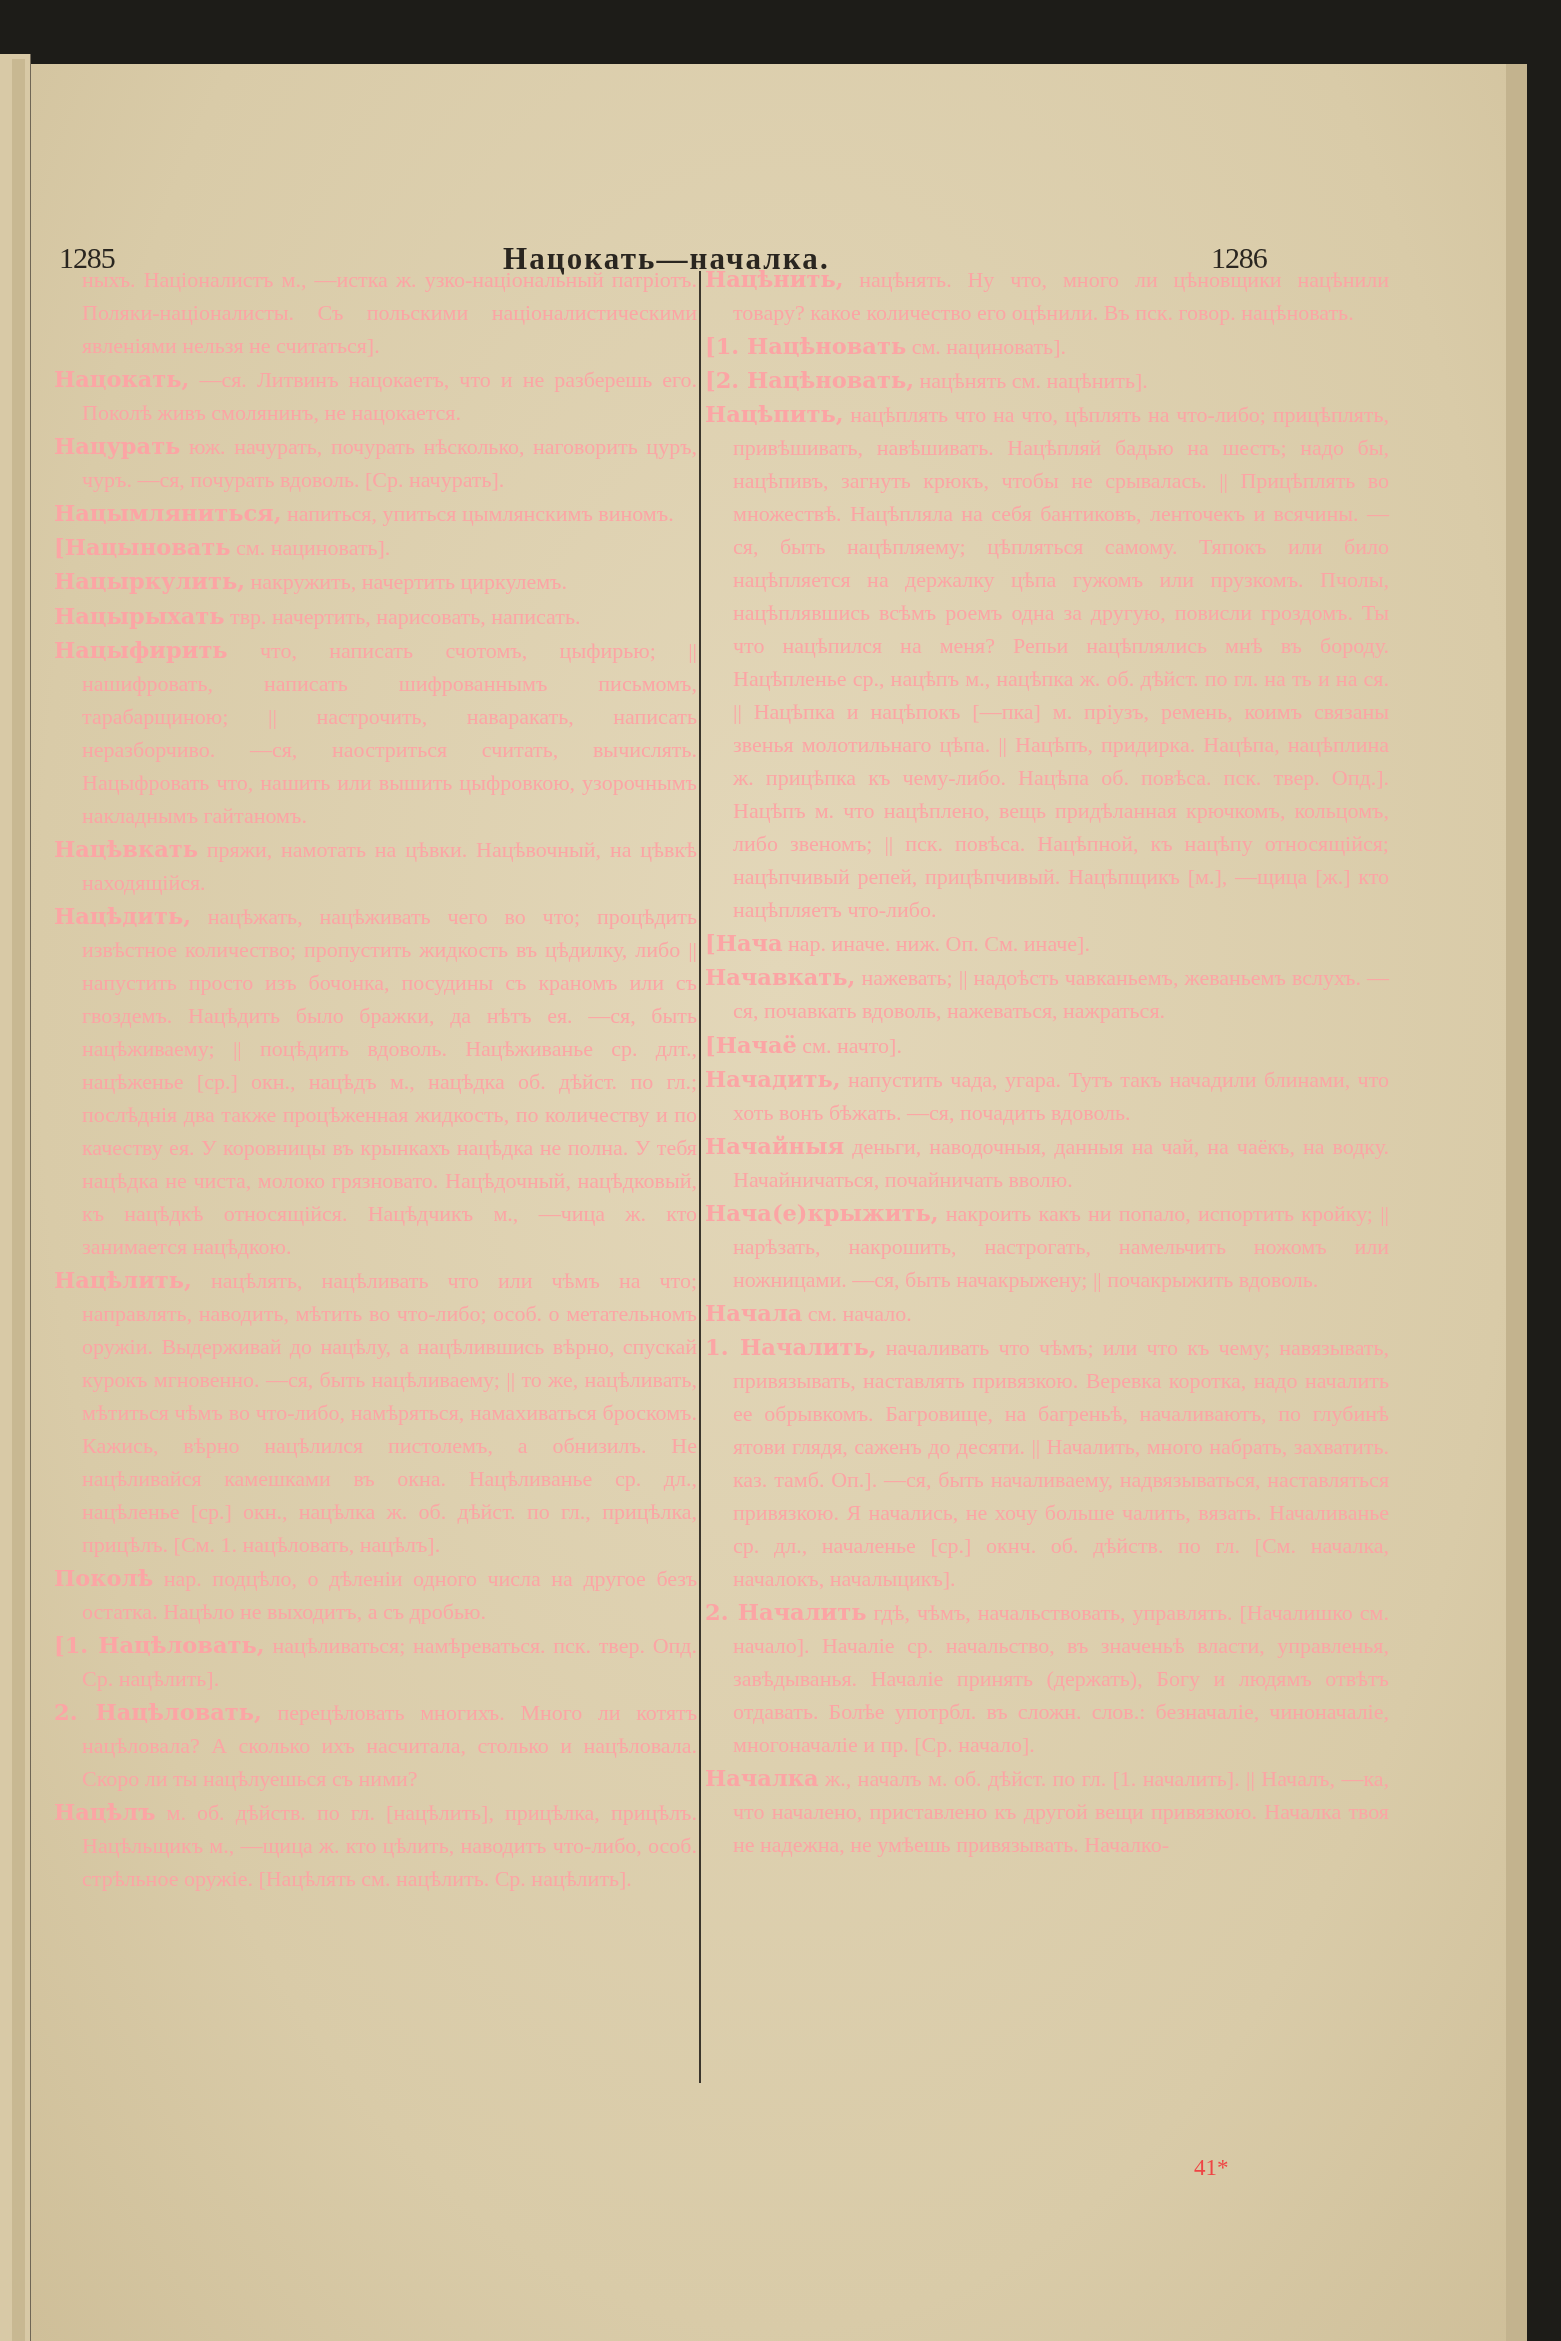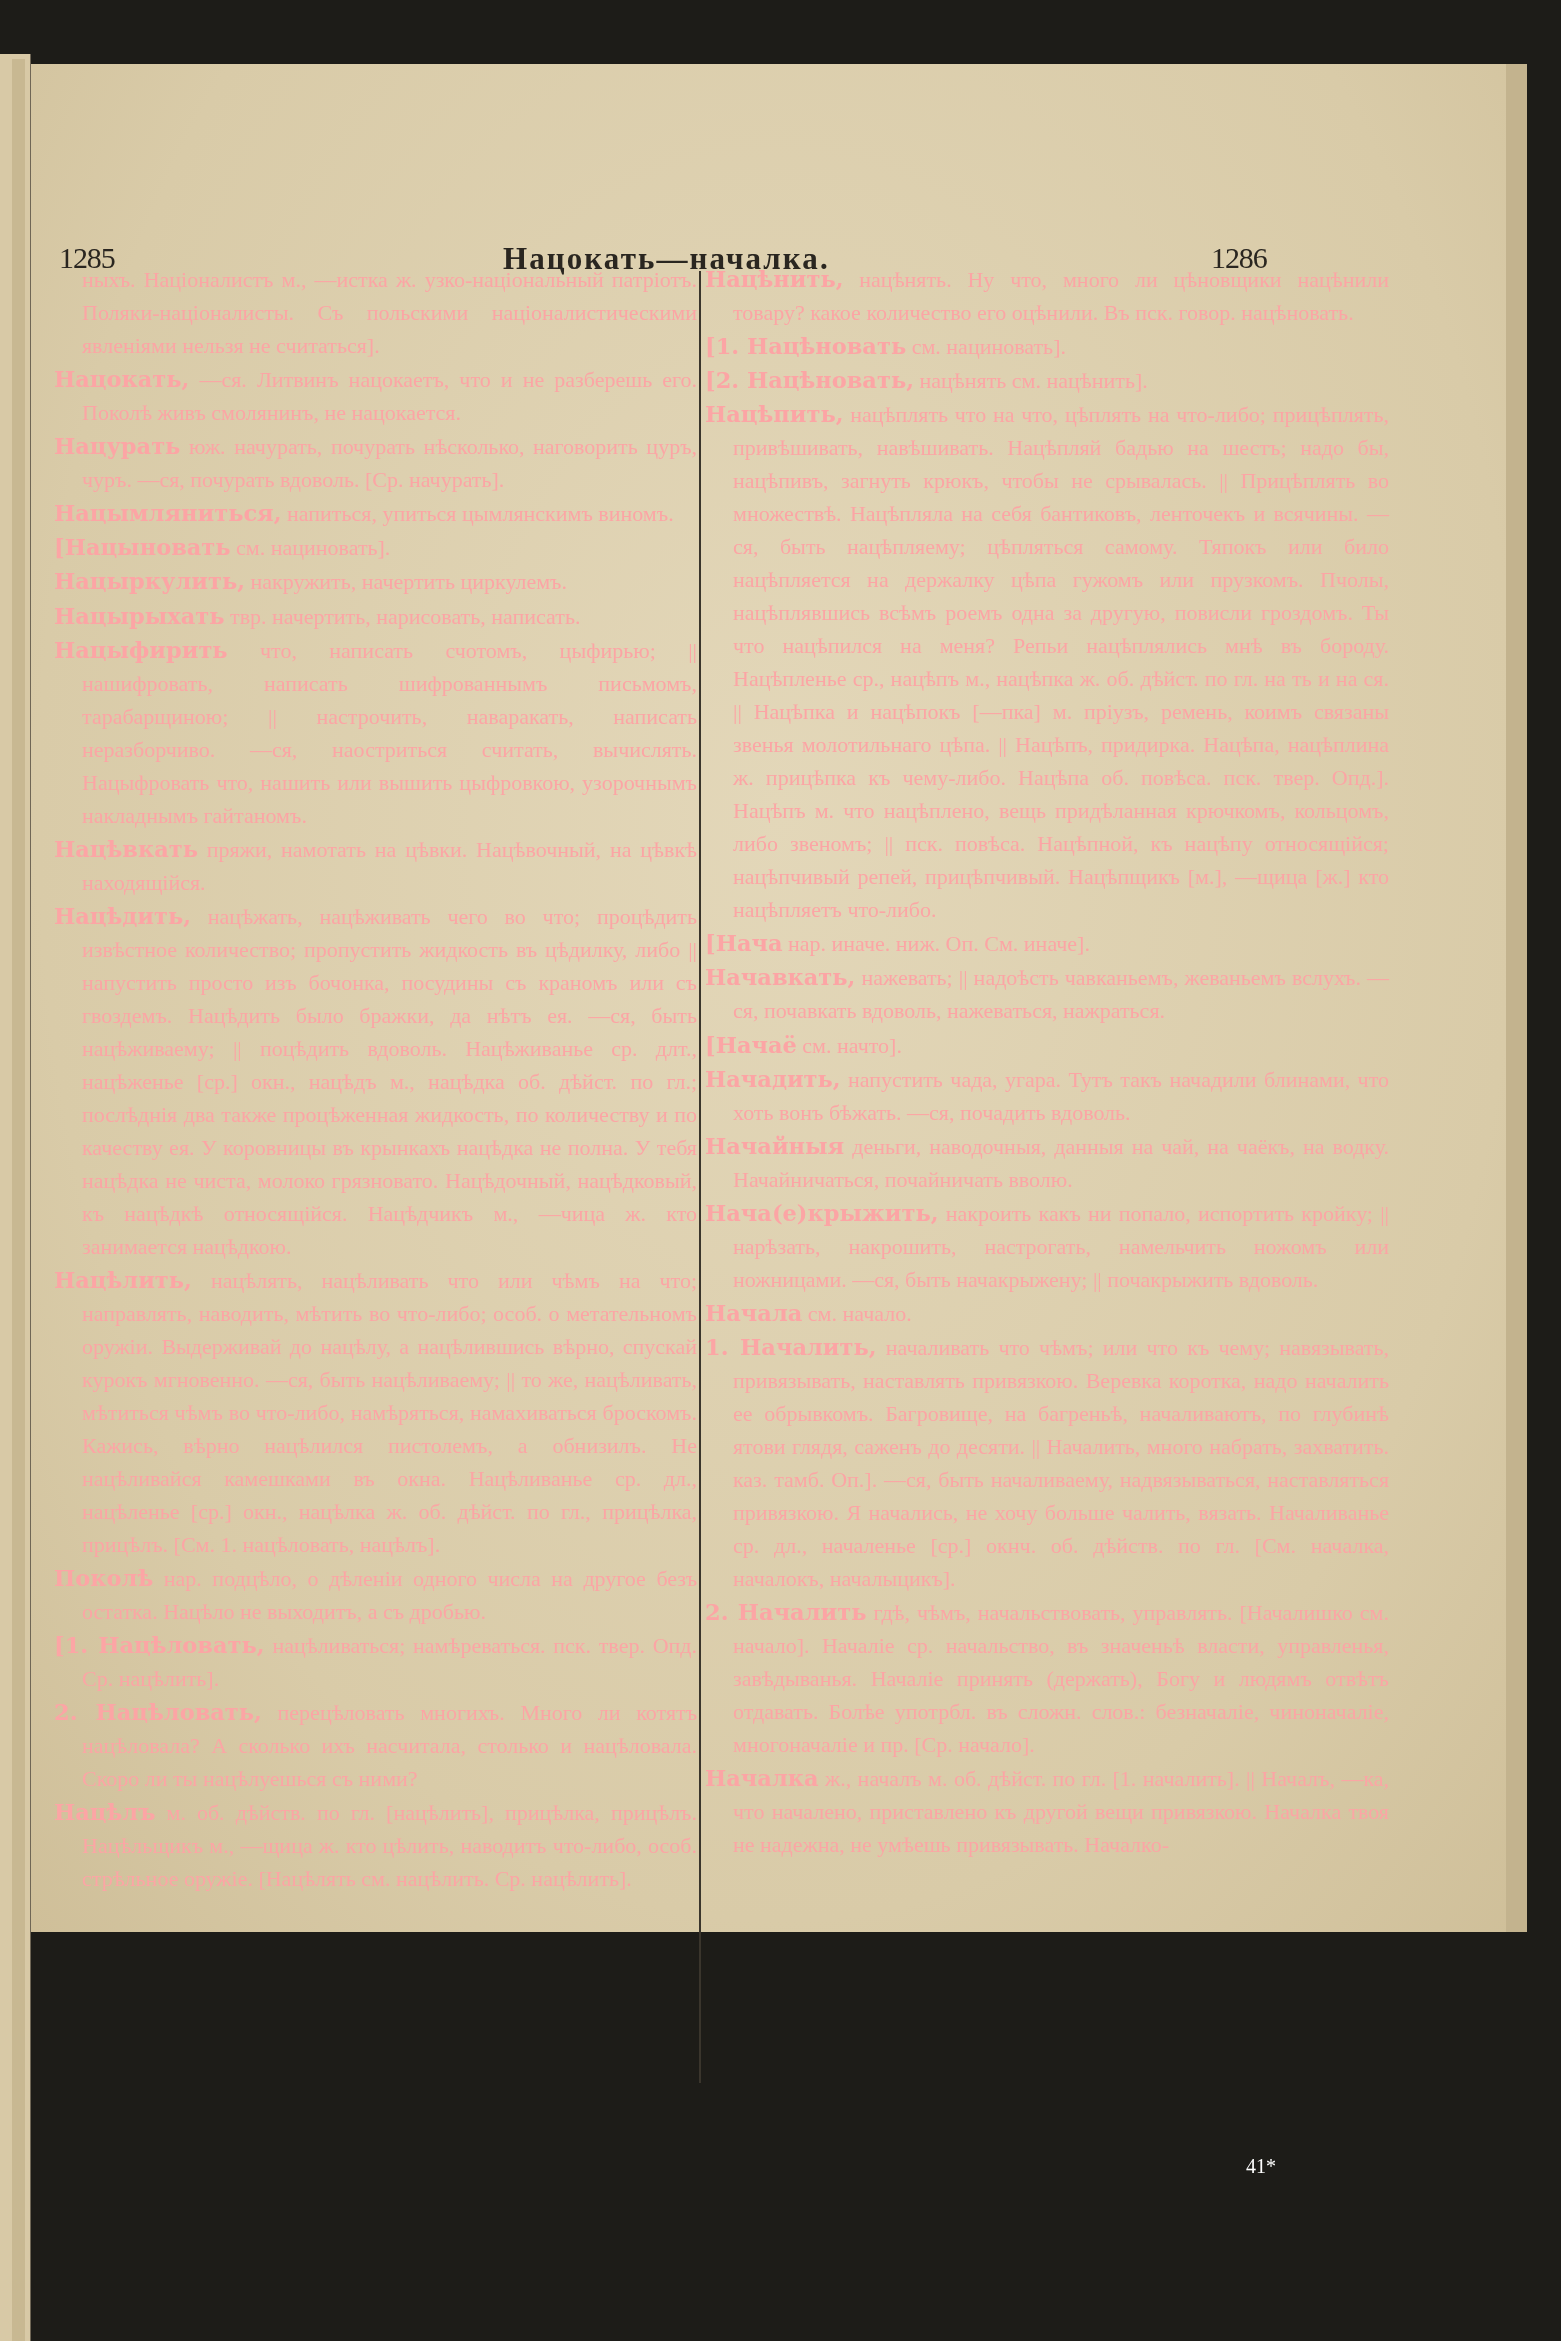--- a/index.html
+++ b/index.html
@@ -1,33 +1,33 @@
 <!DOCTYPE html>
 <html style="font-size:8.6px"><head>
 <meta charset="utf-8">
 <style>
 *{margin:0;padding:0;box-sizing:border-box}
 html,body{width:1561px;height:2342px;overflow:hidden}
 body{background:#1d1c18;position:relative;font-family:"Liberation Serif",serif}
 .spine{position:absolute;left:0;top:54px;width:31px;height:2288px;background:#d8c9a6;border-right:1.6px solid #6f6655}
 .spine2{position:absolute;left:11.8px;top:59px;width:13px;height:2283px;background:#c8b892}
-.page{position:absolute;left:31px;top:64px;width:1496px;height:1868px;background:#ddd0b0;background-image:radial-gradient(ellipse at 50% 40%,#e3d7b9 0%,#d9cba8 70%,#cfbf99 100%)}
+.page{position:absolute;left:31px;top:64px;width:1496px;height:2278px;background:#ddd0b0;background-image:radial-gradient(ellipse at 50% 40%,#e3d7b9 0%,#d9cba8 70%,#cfbf99 100%)}
 .page-edge{position:absolute;right:0;top:0;width:21.4px;height:100%;background:#c3b38e}
 .header{position:absolute;top:161px;left:0;width:1496px;height:86px;color:#2a2620}
 .pn{position:absolute;top:16px;font-size:30px;letter-spacing:-1.1px}
 .pn.left{left:28px}
 .pn.right{left:1180px}
 .running{position:absolute;left:472px;top:16px;font-size:31px;letter-spacing:2.1px;font-weight:bold}
 .col{position:absolute;top:263px;font-size:22px;line-height:33px;color:#fca5a5;text-align:justify}
 .col.l{left:54px;width:643px}
 .col.r{left:705px;width:684px}
 .divider{position:absolute;left:699px;top:271px;width:1.6px;height:1812px;background:#3a352c}
 .entry{text-indent:-28px;padding-left:28px;margin-bottom:1.1px}
 .hw{font-weight:bold;font-family:"DejaVu Serif",serif;font-size:22.5px}
-.footer-sig{position:absolute;left:1246px;top:2155px;font-size:20px;color:#ffffff}
+.footer-sig{position:absolute;left:1194px;top:2155px;font-size:23px;color:#ef4444}
 </style>
 </head>
 <body>
 
 <div class="spine"></div>
 <div class="spine2"></div>
 
 <div class="page">
   <div class="page-edge"></div>
 

